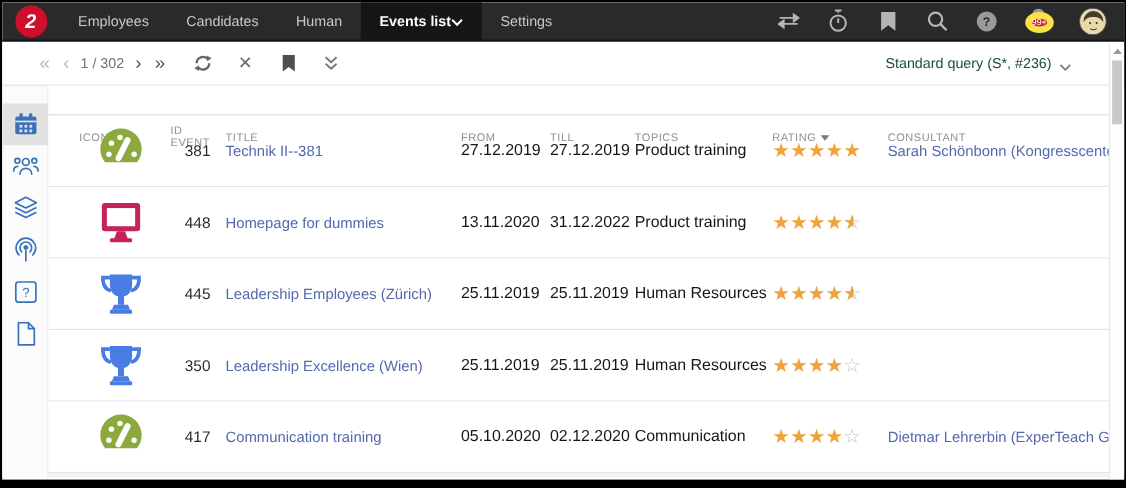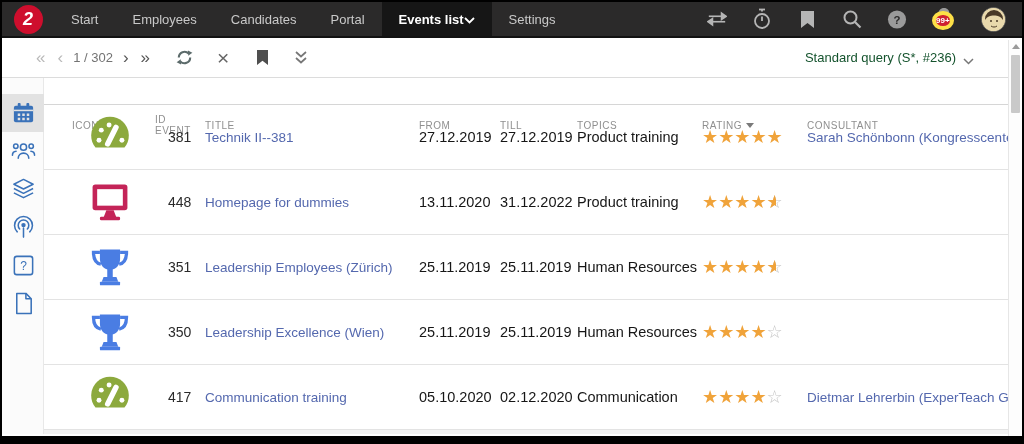--- a/index.html
+++ b/index.html
@@ -13,22 +13,22 @@
   .logo { width:29px; height:29px; border-radius:50%; background:#ce0e2d; color:#fff; font-weight:bold;
           font-size:18px; display:flex; align-items:center; justify-content:center; font-style:italic; }
   .nav-items { display:flex; height:100%; }
   .nav-item { height:100%; display:flex; align-items:center; padding:0 17px; color:#c9c9c9; font-size:13px; cursor:pointer; }
   .nav-item.active { background:#161616; color:#fff; font-weight:bold; gap:0; }
   .nav-spacer { flex:1; }
   .nav-icons { display:flex; align-items:center; gap:25px; margin-right:16px; }
   .nav-ic { width:20px; height:20px; display:flex; align-items:center; justify-content:center; cursor:pointer; }
   .bell-wrap { position:relative; width:24px; height:24px; cursor:pointer; }
   .badge { position:absolute; left:0; top:4px; min-width:19px; height:19px; border-radius:50%;
-           background:#cf2030; color:#fff; font-size:8px; font-weight:bold;
-           display:flex; align-items:center; justify-content:center; border:4px solid #fde047; }
+           background:#cf2030; color:#fff; font-size:8px; font-weight:normal;
+           display:flex; align-items:center; justify-content:center; border:6px solid #fde047; }
   .avatar { width:25px; height:25px; border-radius:50%; overflow:hidden; border:1px solid #555; cursor:pointer; background:#e9d9ac; }
 
   
   .toolbar { height:40px; background:#fff; border-bottom:1px solid #dcdcdc; display:flex; align-items:center;
              padding:0 30px 0 28px; }
   .pg-btn { font-size:17px; color:#b9b9b9; padding:0 6px; cursor:pointer; line-height:1; }
   .pg-btn.dark { color:#555; }
   .pg-label { font-size:13px; color:#737373; padding:0 4px; }
   .tb-icons { display:flex; align-items:center; gap:19px; margin-left:18px; }
   .tb-ic { display:flex; align-items:center; justify-content:center; width:20px; height:20px; cursor:pointer; }
@@ -69,30 +69,27 @@
 
 <div class="frame">
 <div class="app">
 
   <header class="navbar">
     <div class="logo-wrap">
       <div class="logo">2</div>
     </div>
     <nav class="nav-items">
       <div class="nav-item">
-            <span>Start</span>
-          </div>
-      <div class="nav-item">
             <span>Employees</span>
           </div>
       <div class="nav-item">
             <span>Candidates</span>
           </div>
       <div class="nav-item">
-            <span>Portal</span>
+            <span>Human</span>
           </div>
       <div class="nav-item active">
         <span>Events list</span>
         <span><svg width="11" height="7" viewBox="0 0 11 7">
                 <polyline points="1,1 5.5,5.5 10,1" fill="none" stroke="#fff" stroke-width="1.8"></polyline>
               </svg></span>
       </div>
       <div class="nav-item">
             <span>Settings</span>
           </div>
@@ -338,21 +335,21 @@
         <div class="cell-icon" style="color: rgb(74, 125, 227);">
               <svg width="44" height="44" viewBox="0 0 48 48">
                 <path d="M13 5h22v10c0 7-4.5 12-11 12s-11-5-11-12z" fill="currentColor"></path>
                 <path d="M13 8H6c0 8 3 12 8 13" fill="none" stroke="currentColor" stroke-width="3.6"></path>
                 <path d="M35 8h7c0 8-3 12-8 13" fill="none" stroke="currentColor" stroke-width="3.6"></path>
                 <rect x="21" y="26" width="6" height="9" fill="currentColor"></rect>
                 <path d="M17 35h14l2 5H15z" fill="currentColor"></path>
                 <rect x="13" y="40" width="22" height="4" rx="1" fill="currentColor"></rect>
               </svg>
             </div>
-        <div class="cell-id">351</div>
+        <div class="cell-id">445</div>
         <div class="cell-link">Leadership Employees (Zürich)</div>
         <div class="cell-date">25.11.2019</div>
         <div class="cell-date">25.11.2019</div>
         <div class="cell-topic">Human Resources</div>
         <div><span class="st full">★</span><span class="st full">★</span><span class="st full">★</span><span class="st full">★</span><span class="st half"><span>☆</span><span class="hf">★</span></span></div>
         <div class="cell-consultant"></div>
       </div>
 
       <div class="grid trow">
         <div class="cell-icon" style="color: rgb(74, 125, 227);">

